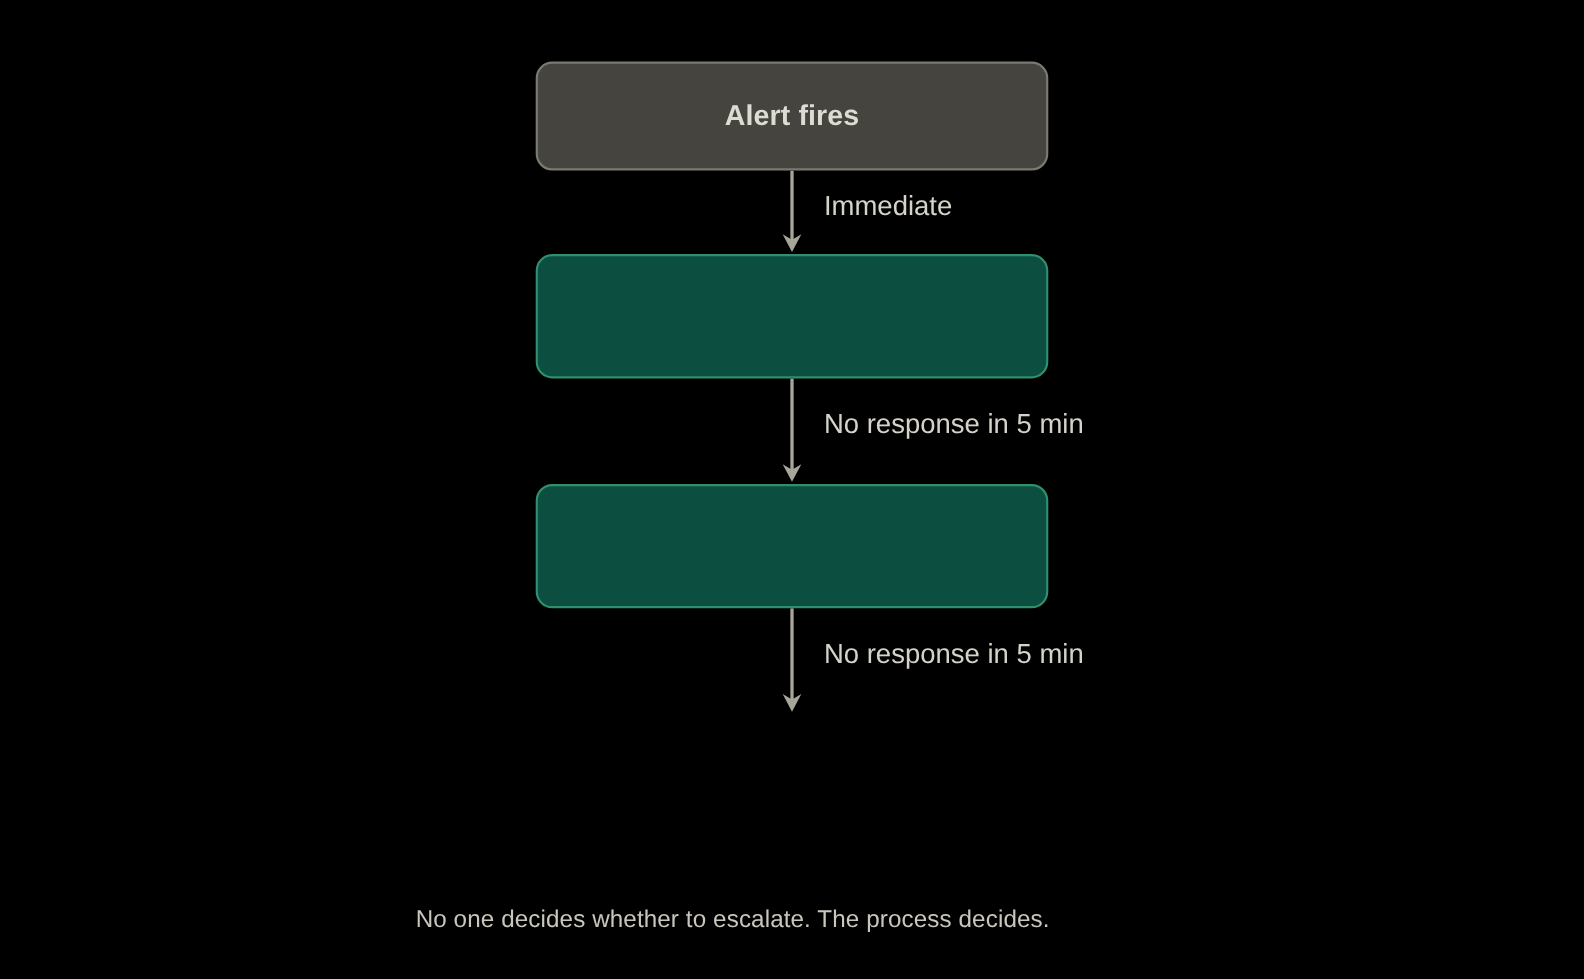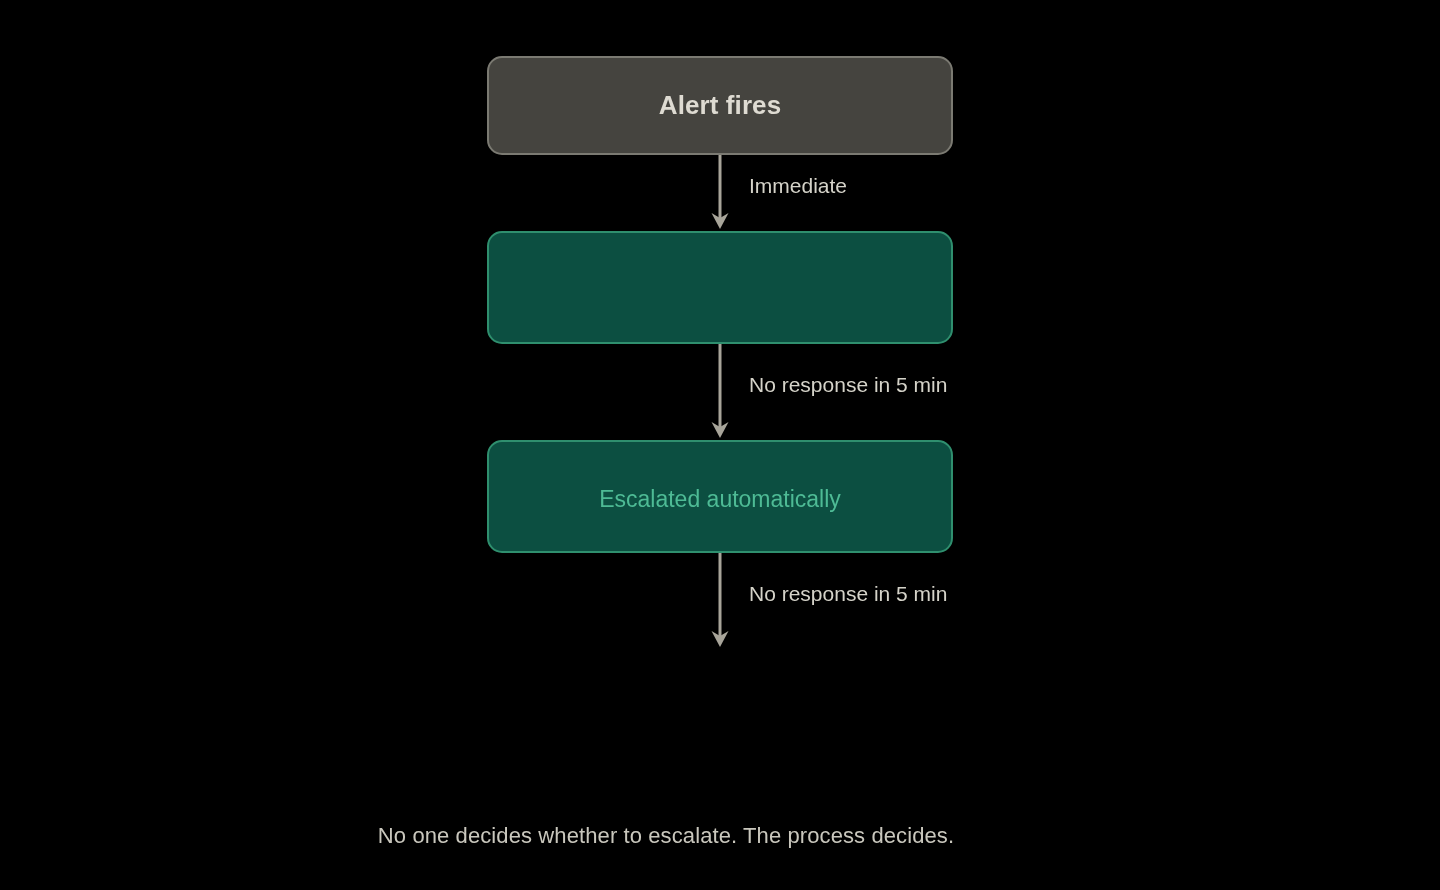--- a/index.html
+++ b/index.html
@@ -93,21 +93,21 @@
   .edge-line {
     position: absolute;
     left: 233px;
     top: 0;
     transform: translateX(-50%);
     display: block;
   }
   .edge-label {
     position: absolute;
     left: 262px;
-    font-size: 21px;
+    font-size: 25px;
     color: #d5d3c9;
     white-space: nowrap;
     line-height: 1;
   }
 
   .edge-immediate { height: 76px; }
   .edge-immediate .edge-label { top: 20px; }
 
   .edge-gap { height: 96px; }
   .edge-gap .edge-label { top: 30px; }
@@ -148,21 +148,20 @@
 
     <div class="edge edge-gap">
       <svg class="edge-line" width="22" height="96" viewBox="0 0 22 96">
         <line x1="11" y1="0" x2="11" y2="84" stroke="#a8a59a" stroke-width="3"></line>
         <path d="M11 94 L2.5 78 L11 83 L19.5 78 Z" fill="#a8a59a"></path>
       </svg>
       <div class="edge-label">No response in 5 min</div>
     </div>
 
     <div class="node node-level">
-      <div class="node-sub">Escalated automatically</div>
     </div>
 
     <div class="edge edge-gap">
       <svg class="edge-line" width="22" height="96" viewBox="0 0 22 96">
         <line x1="11" y1="0" x2="11" y2="84" stroke="#a8a59a" stroke-width="3"></line>
         <path d="M11 94 L2.5 78 L11 83 L19.5 78 Z" fill="#a8a59a"></path>
       </svg>
       <div class="edge-label">No response in 5 min</div>
     </div>
 

